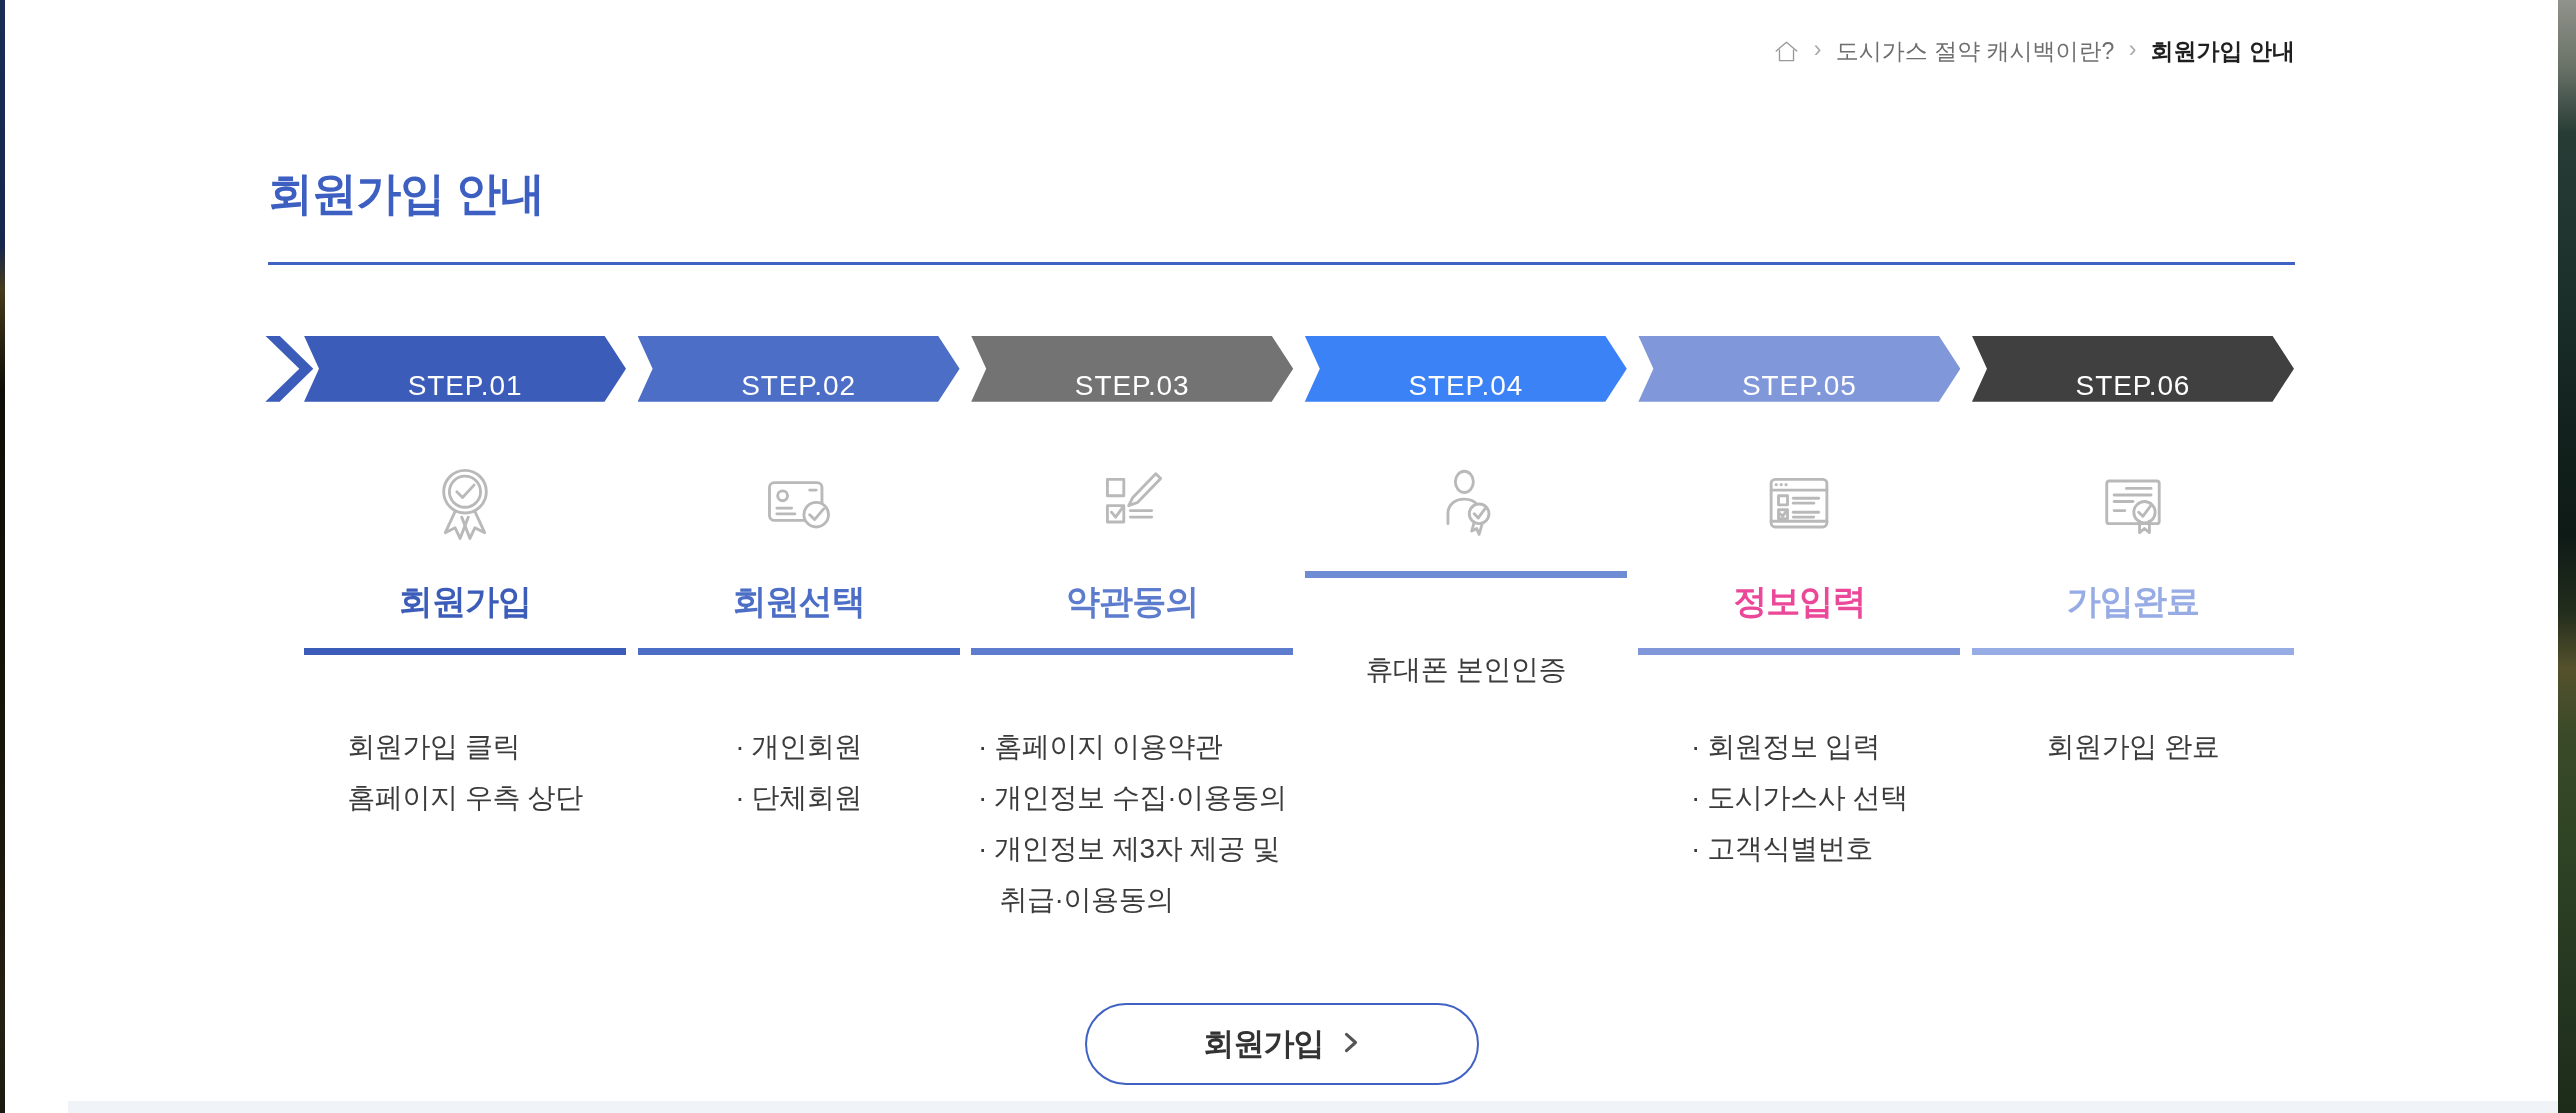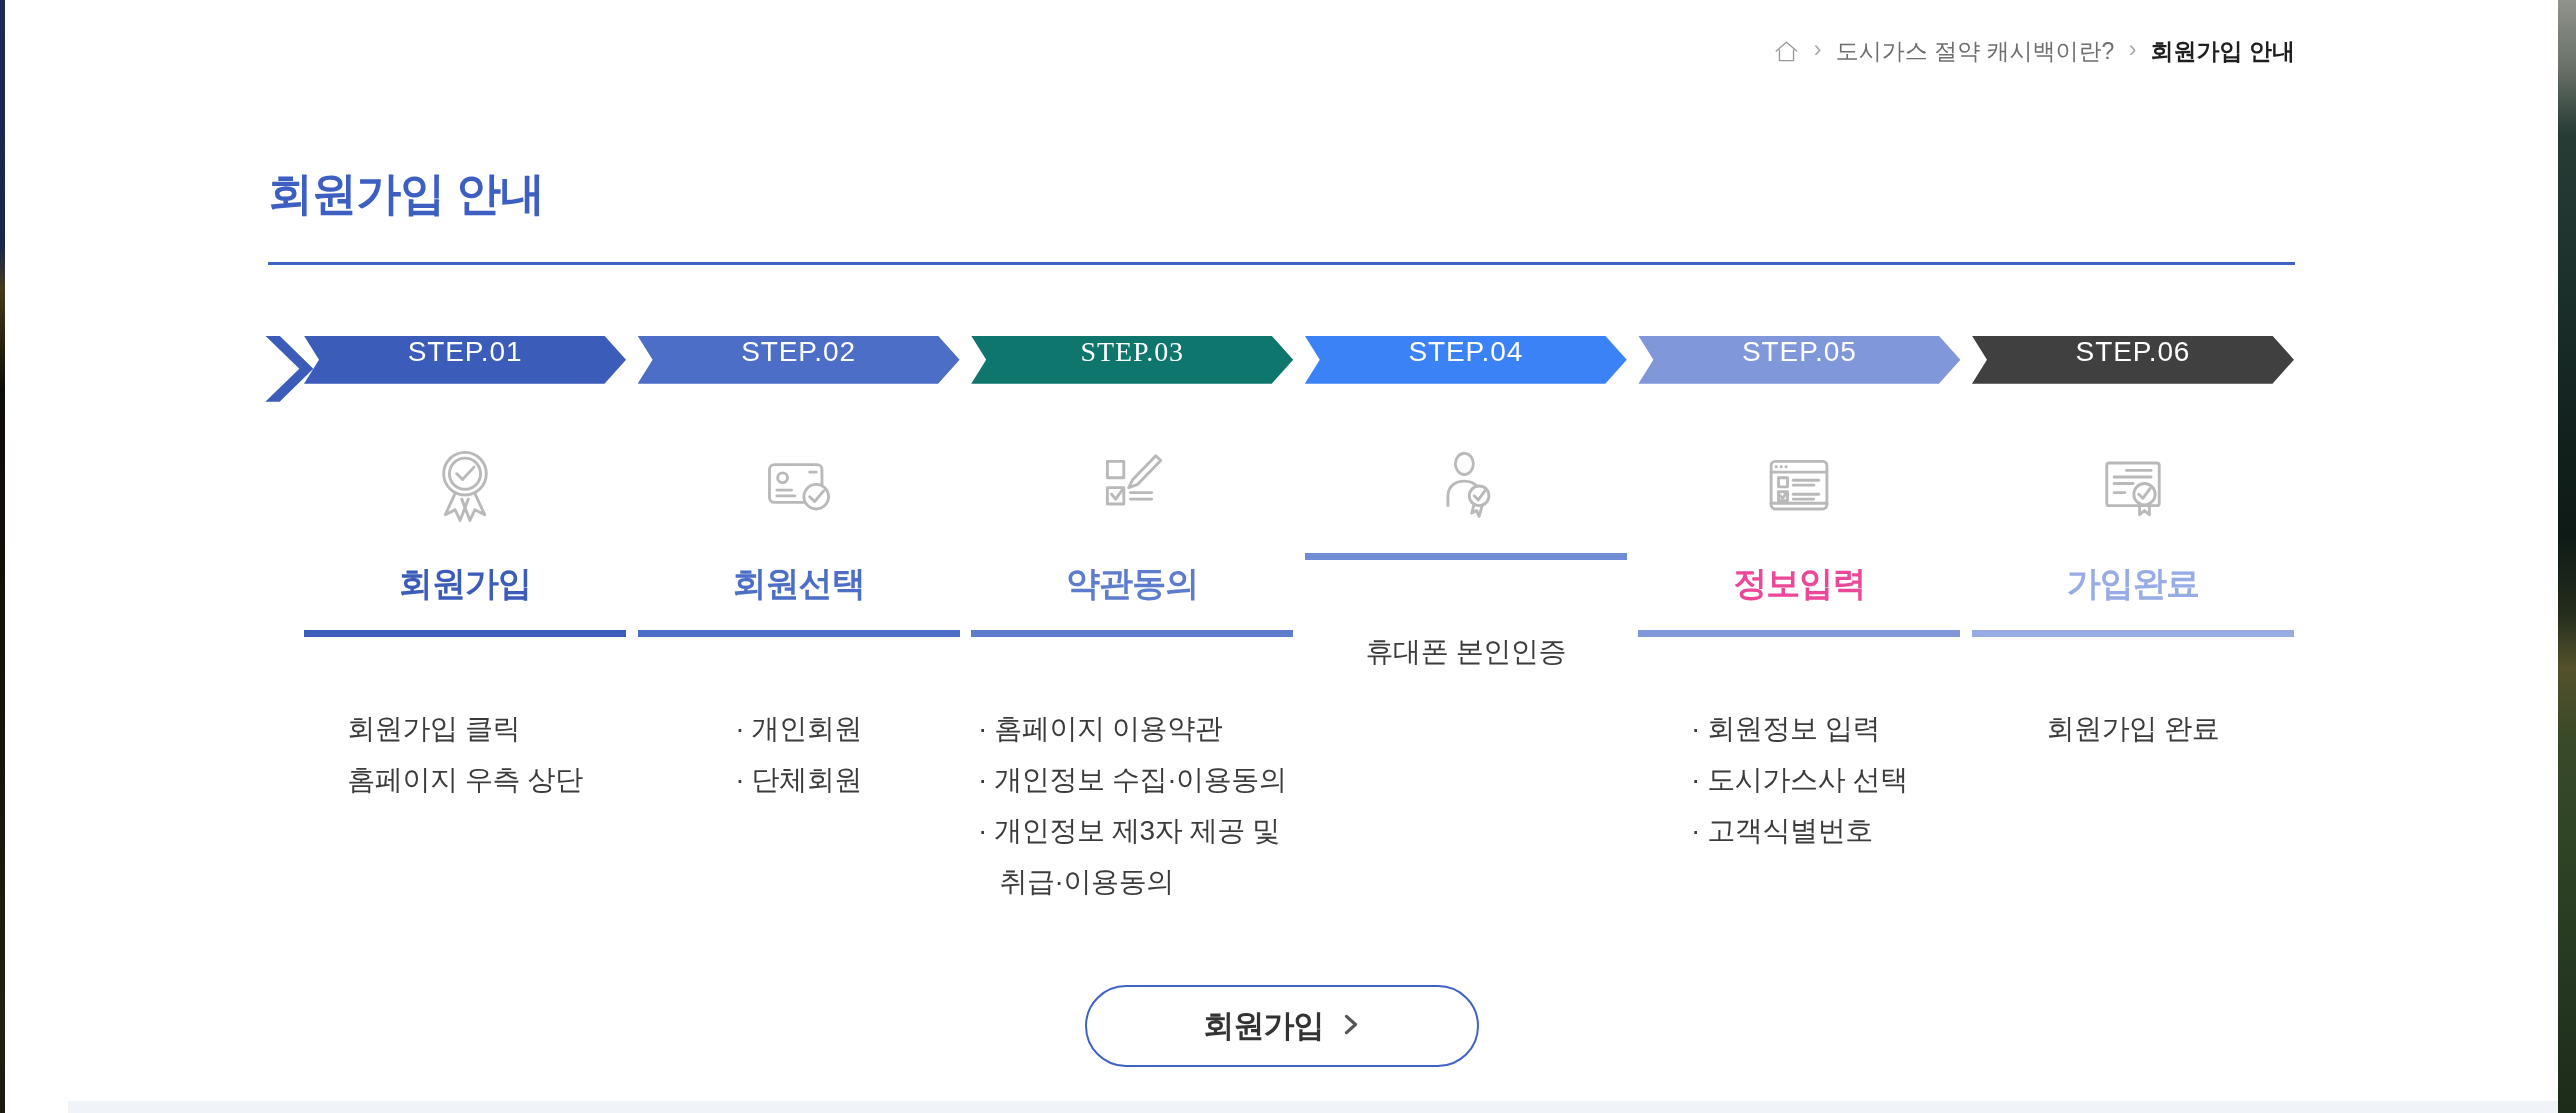--- a/index.html
+++ b/index.html
@@ -25,21 +25,21 @@
   
   .page-title{margin:100px 0 0 0;font-size:45px;line-height:54px;font-weight:700;color:#3c5fc1;letter-spacing:-0.9px;}
   .title-rule{height:2.7px;margin-top:41px;background:#3f62c4;}
 
   
   .steps-wrap{position:relative;margin-top:71px;}
   .lead-chevron{position:absolute;left:-2.7px;top:0;width:48px;height:66px;
     clip-path:polygon(0 0,14.3px 0,48px 50%,14.3px 100%,0 100%,34px 50%);}
   .steps-grid{display:grid;grid-template-columns:repeat(6,322px);column-gap:11.6px;margin-left:36px;}
   .step-col{display:flex;flex-direction:column;}
-  .banner{height:48px;display:flex;align-items:flex-start;justify-content:center;
+  .banner{height:66px;display:flex;align-items:flex-end;justify-content:center;
     clip-path:polygon(0 0,calc(100% - 21.5px) 0,100% 50%,calc(100% - 21.5px) 100%,0 100%,15px 50%);}
   .banner-txt{color:#ffffff;font-size:28px;font-weight:500;letter-spacing:0.9px;}
   .icon-box{height:82px;margin-top:61px;display:flex;align-items:center;justify-content:center;}
   .icon-box svg{display:block;}
   .step-label{margin-top:36px;text-align:center;font-size:34px;line-height:41px;font-weight:700;letter-spacing:-0.9px;}
   .col-rule{height:7.2px;margin-top:26px;}
   .desc-wrap{margin-top:66px;display:flex;justify-content:center;}
   .desc-block{display:inline-block;text-align:left;}
   .desc-line{font-size:28px;line-height:51px;color:#3b3b3b;letter-spacing:-0.4px;white-space:nowrap;}
   .desc-line.indent{padding-left:21.5px;}
@@ -121,21 +121,21 @@
           <div class="col-rule" style="background: rgb(76, 110, 198);"></div>
           <div class="desc-wrap">
             <div class="desc-block">
               <div class="desc-line">· 개인회원</div>
               <div class="desc-line">· 단체회원</div>
             </div>
           </div>
         </div>
 
         <div class="step-col">
-          <div class="banner" style="background: #0f766e; font-family: Liberation Serif, serif;">
+          <div class="banner" style="background: #737373;">
             <span class="banner-txt">STEP.03</span>
           </div>
           <div class="icon-box">
             <svg width="82" height="82" viewBox="0 0 100 100" fill="none" stroke="#b9b9b9" stroke-width="3.5" stroke-linecap="round" stroke-linejoin="round">
               <rect x="20" y="20" width="20" height="20"></rect>
               <rect x="20" y="52" width="20" height="20"></rect>
               <polyline points="25,60 30,66 38,55"></polyline>
               <line x1="48" y1="58" x2="74" y2="58"></line>
               <line x1="48" y1="66" x2="74" y2="66"></line>
               <path d="M46,52 L51,42 L79,13 L85,19 L57,48 Z"></path>

